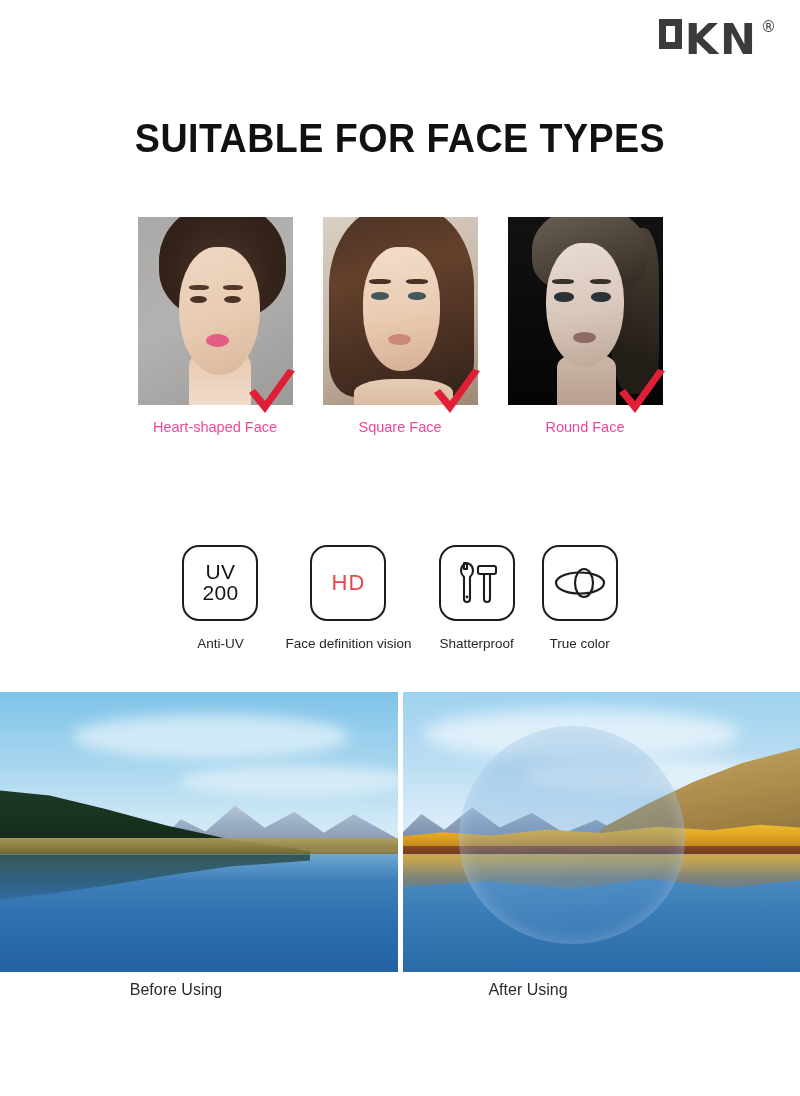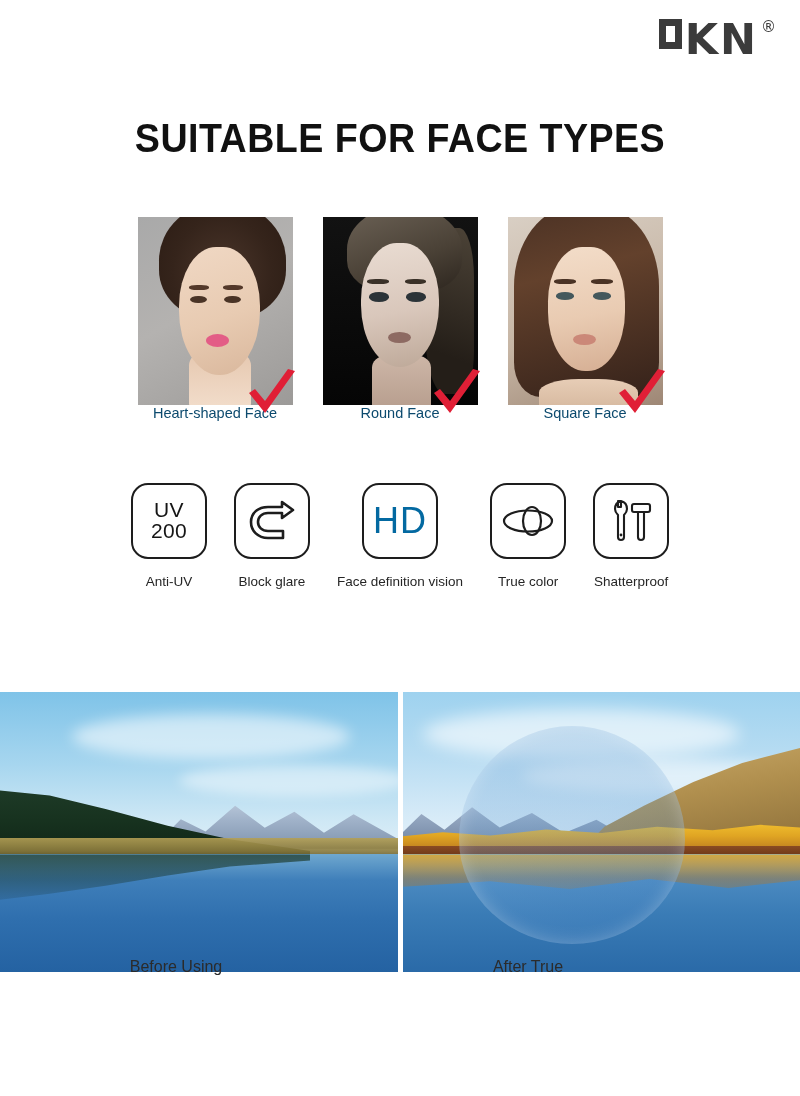--- a/index.html
+++ b/index.html
@@ -78,22 +78,23 @@
     height: 188px;
     position: relative;
     overflow: visible;
   }
   .face-img {
     position: absolute;
     inset: 0;
     overflow: hidden;
   }
   .face-label {
+    margin-top: 14px;
     font-size: 14.5px;
-    color: #0c4a6e;
+    color: #ec4899;
     white-space: nowrap;
   }
 
   
   .check {
     position: absolute;
     right: -6px;
     bottom: -14px;
     width: 54px;
     height: 50px;
@@ -251,40 +252,41 @@
     display: flex;
     justify-content: center;
     align-items: flex-start;
     gap: 27px;
     margin-top: 62px;
   }
   .feature-cell {
     display: flex;
     flex-direction: column;
     align-items: center;
+    margin-top: 48px;
   }
   .feature-box {
     width: 76px;
     height: 76px;
     border: 2.4px solid #1d1d1d;
     border-radius: 17px;
     display: flex;
     align-items: center;
     justify-content: center;
   }
   .uv-text {
     text-align: center;
     font-size: 21px;
     line-height: 0.98;
     color: #151515;
     letter-spacing: 0.3px;
   }
   .hd-text {
-    font-size: 36px;
-    color: #0369a1;
+    font-size: 22px;
+    color: #ef4444;
     letter-spacing: 1px;
   }
   .feature-label {
     margin-top: 15px;
     font-size: 13.5px;
     color: #262626;
     white-space: nowrap;
   }
 
   
@@ -394,21 +396,21 @@
     border-radius: 50% 50% 50% 50% / 52% 52% 48% 48%;
     background: linear-gradient(160deg, rgba(150,190,225,0.42) 0%, rgba(110,165,215,0.30) 45%, rgba(70,130,195,0.34) 100%);
     box-shadow: inset 0 0 18px rgba(255,255,255,0.28);
     z-index: 4;
   }
 
   
   .compare-labels {
     position: absolute;
     left: 0;
-    top: 958px;
+    top: 981px;
     width: 704px;
     display: flex;
   }
   .compare-label {
     flex: 1;
     text-align: center;
     font-size: 16px;
     color: #2b2b2b;
   }
 </style>
@@ -439,20 +441,39 @@
         <div class="eyeR"></div>
         <div class="lips"></div>
       </div>
       <svg class="check" viewBox="0 0 54 50">
         <path d="M4 24 L20 44 L50 2 L43 0 L20 32 L10 20 Z" fill="#e01f36"></path>
       </svg>
     </div>
     <div class="face-label">Heart-shaped Face</div>
   </div>
 
+
+  <div class="face-cell">
+    <div class="face-photo">
+      <div class="face-img p4">
+        <div class="hair"></div>
+        <div class="shoulder"></div>
+        <div class="face"></div>
+        <div class="browL"></div>
+        <div class="browR"></div>
+        <div class="eyeL"></div>
+        <div class="eyeR"></div>
+        <div class="lips"></div>
+      </div>
+      <svg class="check" viewBox="0 0 54 50">
+        <path d="M4 24 L20 44 L50 2 L43 0 L20 32 L10 20 Z" fill="#e01f36"></path>
+      </svg>
+    </div>
+    <div class="face-label">Square Face</div>
+  </div>
 
   <div class="face-cell">
     <div class="face-photo">
       <div class="face-img p3">
         <div class="hairside"></div>
         <div class="hair"></div>
         <div class="neck"></div>
         <div class="face"></div>
         <div class="browL"></div>
         <div class="browR"></div>
@@ -460,89 +481,62 @@
         <div class="eyeR"></div>
         <div class="lips"></div>
       </div>
       <svg class="check" viewBox="0 0 54 50">
         <path d="M4 24 L20 44 L50 2 L43 0 L20 32 L10 20 Z" fill="#e01f36"></path>
       </svg>
     </div>
     <div class="face-label">Round Face</div>
   </div>
 
-  <div class="face-cell">
-    <div class="face-photo">
-      <div class="face-img p4">
-        <div class="hair"></div>
-        <div class="shoulder"></div>
-        <div class="face"></div>
-        <div class="browL"></div>
-        <div class="browR"></div>
-        <div class="eyeL"></div>
-        <div class="eyeR"></div>
-        <div class="lips"></div>
-      </div>
-      <svg class="check" viewBox="0 0 54 50">
-        <path d="M4 24 L20 44 L50 2 L43 0 L20 32 L10 20 Z" fill="#e01f36"></path>
-      </svg>
-    </div>
-    <div class="face-label">Square Face</div>
-  </div>
-
 </div>
 
 <div class="features-row">
 
   <div class="feature-cell">
     <div class="feature-box">
       <div class="uv-text">
         <div>UV</div>
         <div>200</div>
       </div>
     </div>
     <div class="feature-label">Anti-UV</div>
   </div>
 
-  <div class="feature-cell">
-    <div class="feature-box">
-      <svg width="46" height="44" viewBox="0 0 46 44">
-        <path d="M33 8 L33 3 L44 11 L33 19 L33 14 L19 14 C13 14 9 18 9 23 C9 28 13 32 19 32 L34 32 L34 39 L19 39 C9 39 2 32 2 23 C2 14 9 8 19 8 Z" fill="none" stroke="#1d1d1d" stroke-width="2.6" stroke-linejoin="round"></path>
-      </svg>
-    </div>
-    <div class="feature-label">Block glare</div>
-  </div>
 
   <div class="feature-cell">
     <div class="feature-box">
       <div class="hd-text">HD</div>
     </div>
     <div class="feature-label">Face definition vision</div>
-  </div>
-
-  <div class="feature-cell">
-    <div class="feature-box">
-      <svg width="52" height="34" viewBox="0 0 52 34">
-        <ellipse cx="26" cy="17" rx="24" ry="10.5" fill="none" stroke="#1d1d1d" stroke-width="2.2"></ellipse>
-        <ellipse cx="30" cy="17" rx="9" ry="14" fill="none" stroke="#1d1d1d" stroke-width="2.2"></ellipse>
-      </svg>
-    </div>
-    <div class="feature-label">True color</div>
   </div>
 
   <div class="feature-cell">
     <div class="feature-box">
       <svg width="48" height="48" viewBox="0 0 48 48">
         <path d="M13 4 L13 10 L16 10 L16 4 C20 5 22 8 22 12 C22 15 20 17 19 18 L19 40 C19 42 18 43 16 43 C14 43 13 42 13 40 L13 18 C12 17 10 15 10 12 C10 8 12 5 16 4 Z" fill="none" stroke="#1d1d1d" stroke-width="2.1" stroke-linejoin="round" transform="translate(-2,0)"></path>
         <circle cx="14" cy="38" r="1.4" fill="#1d1d1d"></circle>
         <path d="M27 7 L41 7 C42 7 43 8 43 9 L43 13 C43 14 42 15 41 15 L27 15 C26 15 25 14 25 13 L25 9 C25 8 26 7 27 7 Z" fill="none" stroke="#1d1d1d" stroke-width="2.1" stroke-linejoin="round"></path>
         <path d="M31 15 L31 40 C31 42 32 43 34 43 C36 43 37 42 37 40 L37 15" fill="none" stroke="#1d1d1d" stroke-width="2.1" stroke-linejoin="round"></path>
       </svg>
     </div>
     <div class="feature-label">Shatterproof</div>
+  </div>
+
+  <div class="feature-cell">
+    <div class="feature-box">
+      <svg width="52" height="34" viewBox="0 0 52 34">
+        <ellipse cx="26" cy="17" rx="24" ry="10.5" fill="none" stroke="#1d1d1d" stroke-width="2.2"></ellipse>
+        <ellipse cx="30" cy="17" rx="9" ry="14" fill="none" stroke="#1d1d1d" stroke-width="2.2"></ellipse>
+      </svg>
+    </div>
+    <div class="feature-label">True color</div>
   </div>
 
 </div>
 
 <div class="compare-wrap">
 
   <div class="compare-pane pane-before">
     <div class="sky-b"></div>
     <div class="cloud-b1"></div>
     <div class="cloud-b2"></div>
@@ -565,14 +559,14 @@
     <div class="shore-a"></div>
     <div class="water-a"></div>
     <div class="refl-a"></div>
     <div class="lens-overlay"></div>
   </div>
 
 </div>
 
 <div class="compare-labels">
   <div class="compare-label">Before Using</div>
-  <div class="compare-label">After True</div>
+  <div class="compare-label">After Using</div>
 </div>
 
 </body></html>

